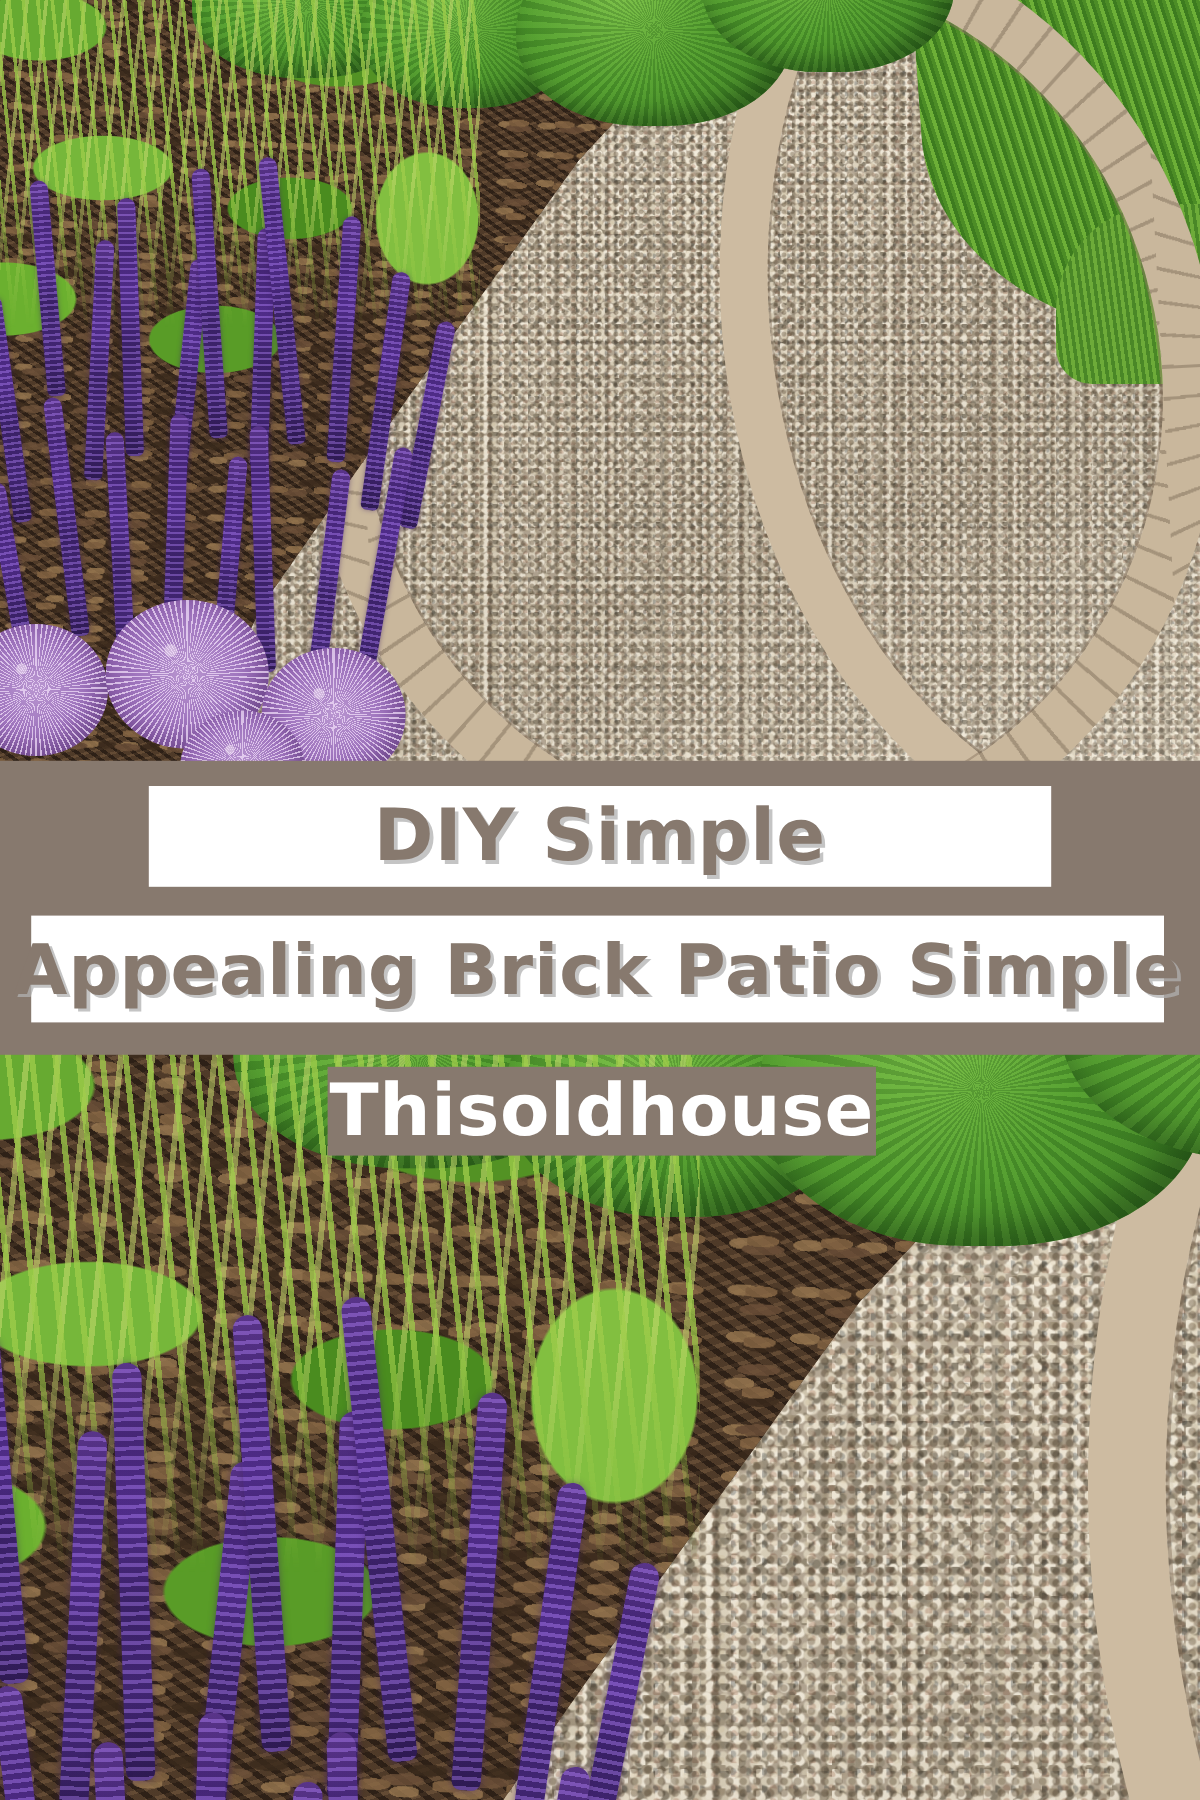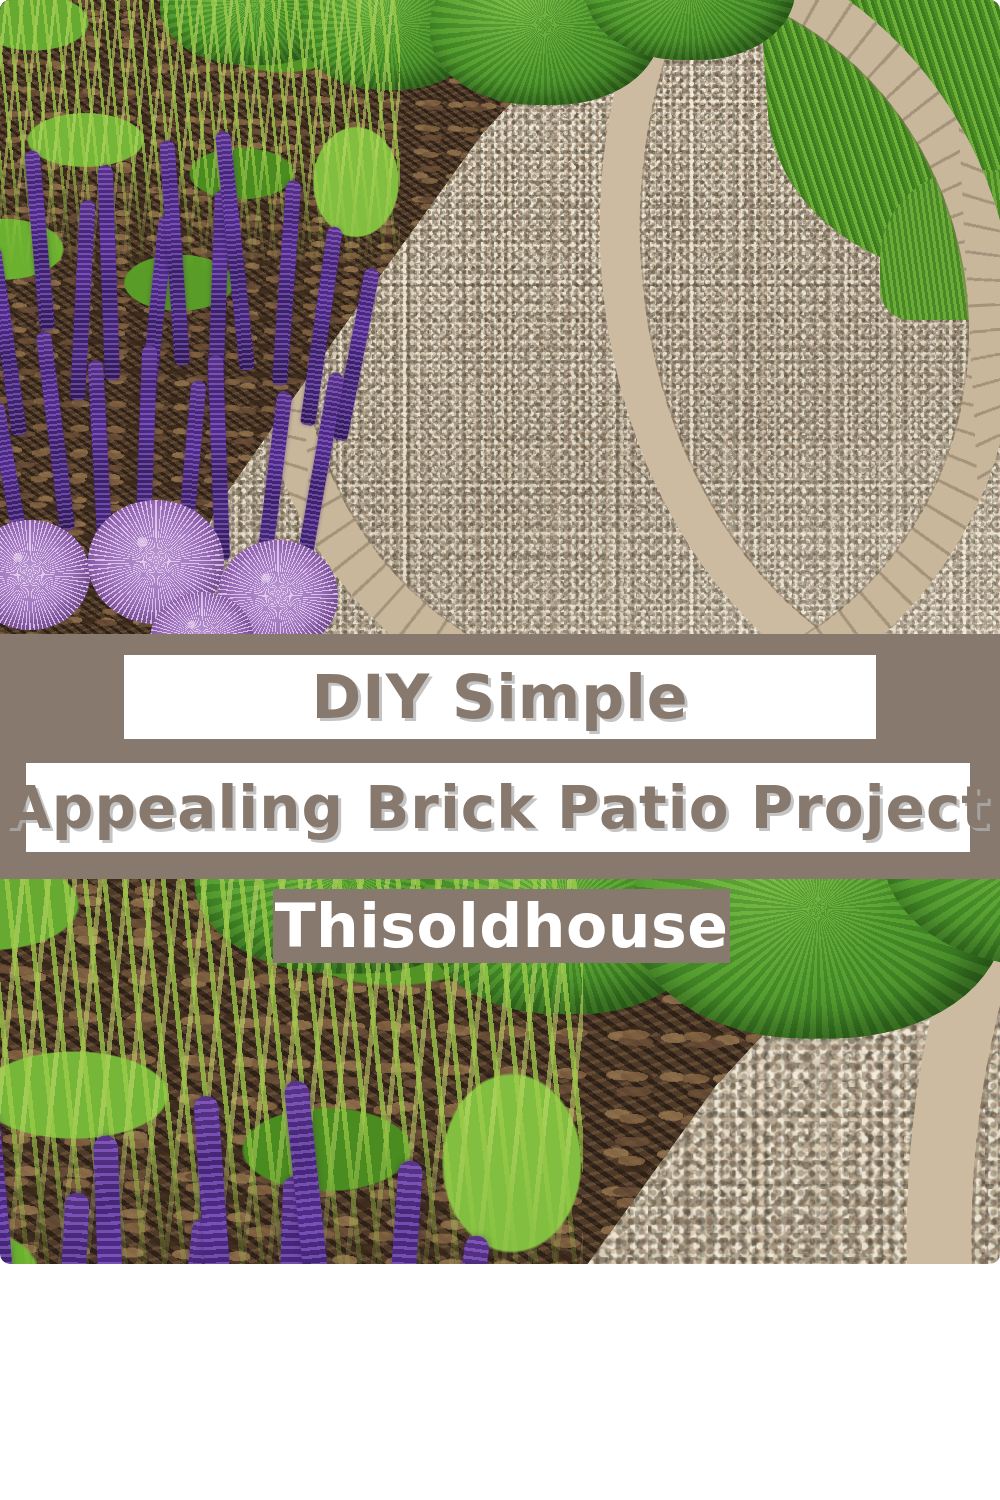--- a/index.html
+++ b/index.html
@@ -1,23 +1,22 @@
 <!DOCTYPE html>
 <html><head>
 <meta charset="utf-8">
 <style>
   * { margin:0; padding:0; box-sizing:border-box; }
   html,body { width:1000px; height:1500px; background:#ffffff; }
   body { font-family:"Liberation Sans", sans-serif; overflow:hidden; }
 
   #pin {
     position:relative;
-    width:1000px; height:1264px;
+    width:1000px; height:1500px;
     overflow:hidden;
-    border-radius:10px;
   }
 
   
   .photo {
     position:absolute;
     left:0; width:1000px;
     overflow:hidden;
   }
   #photo-top    { top:0;   height:636px; }
   #photo-bottom { top:878px; height:622px; }
@@ -294,21 +293,21 @@
       <div class="allium" style="left:218px; top:540px; width:120px; height:112px;"></div>
       <div class="allium" style="left:150px; top:592px; width:104px; height:96px;"></div>
     </div>
   </div>
 
   <div id="banner">
     <div class="titlebox" id="titlebox-1">
       <span class="title-text" id="title-line-1">DIY  Simple</span>
     </div>
     <div class="titlebox" id="titlebox-2">
-      <span class="title-text" id="title-line-2">Appealing Brick Patio Project</span>
+      <span class="title-text" id="title-line-2">Appealing Brick Patio Simple</span>
     </div>
   </div>
 
   <div class="photo" id="photo-bottom">
     <div class="scene">
 
       <div class="gravel"></div>
       <div class="gravel-sheen"></div>
 
       <div class="paver-band outer"></div>

